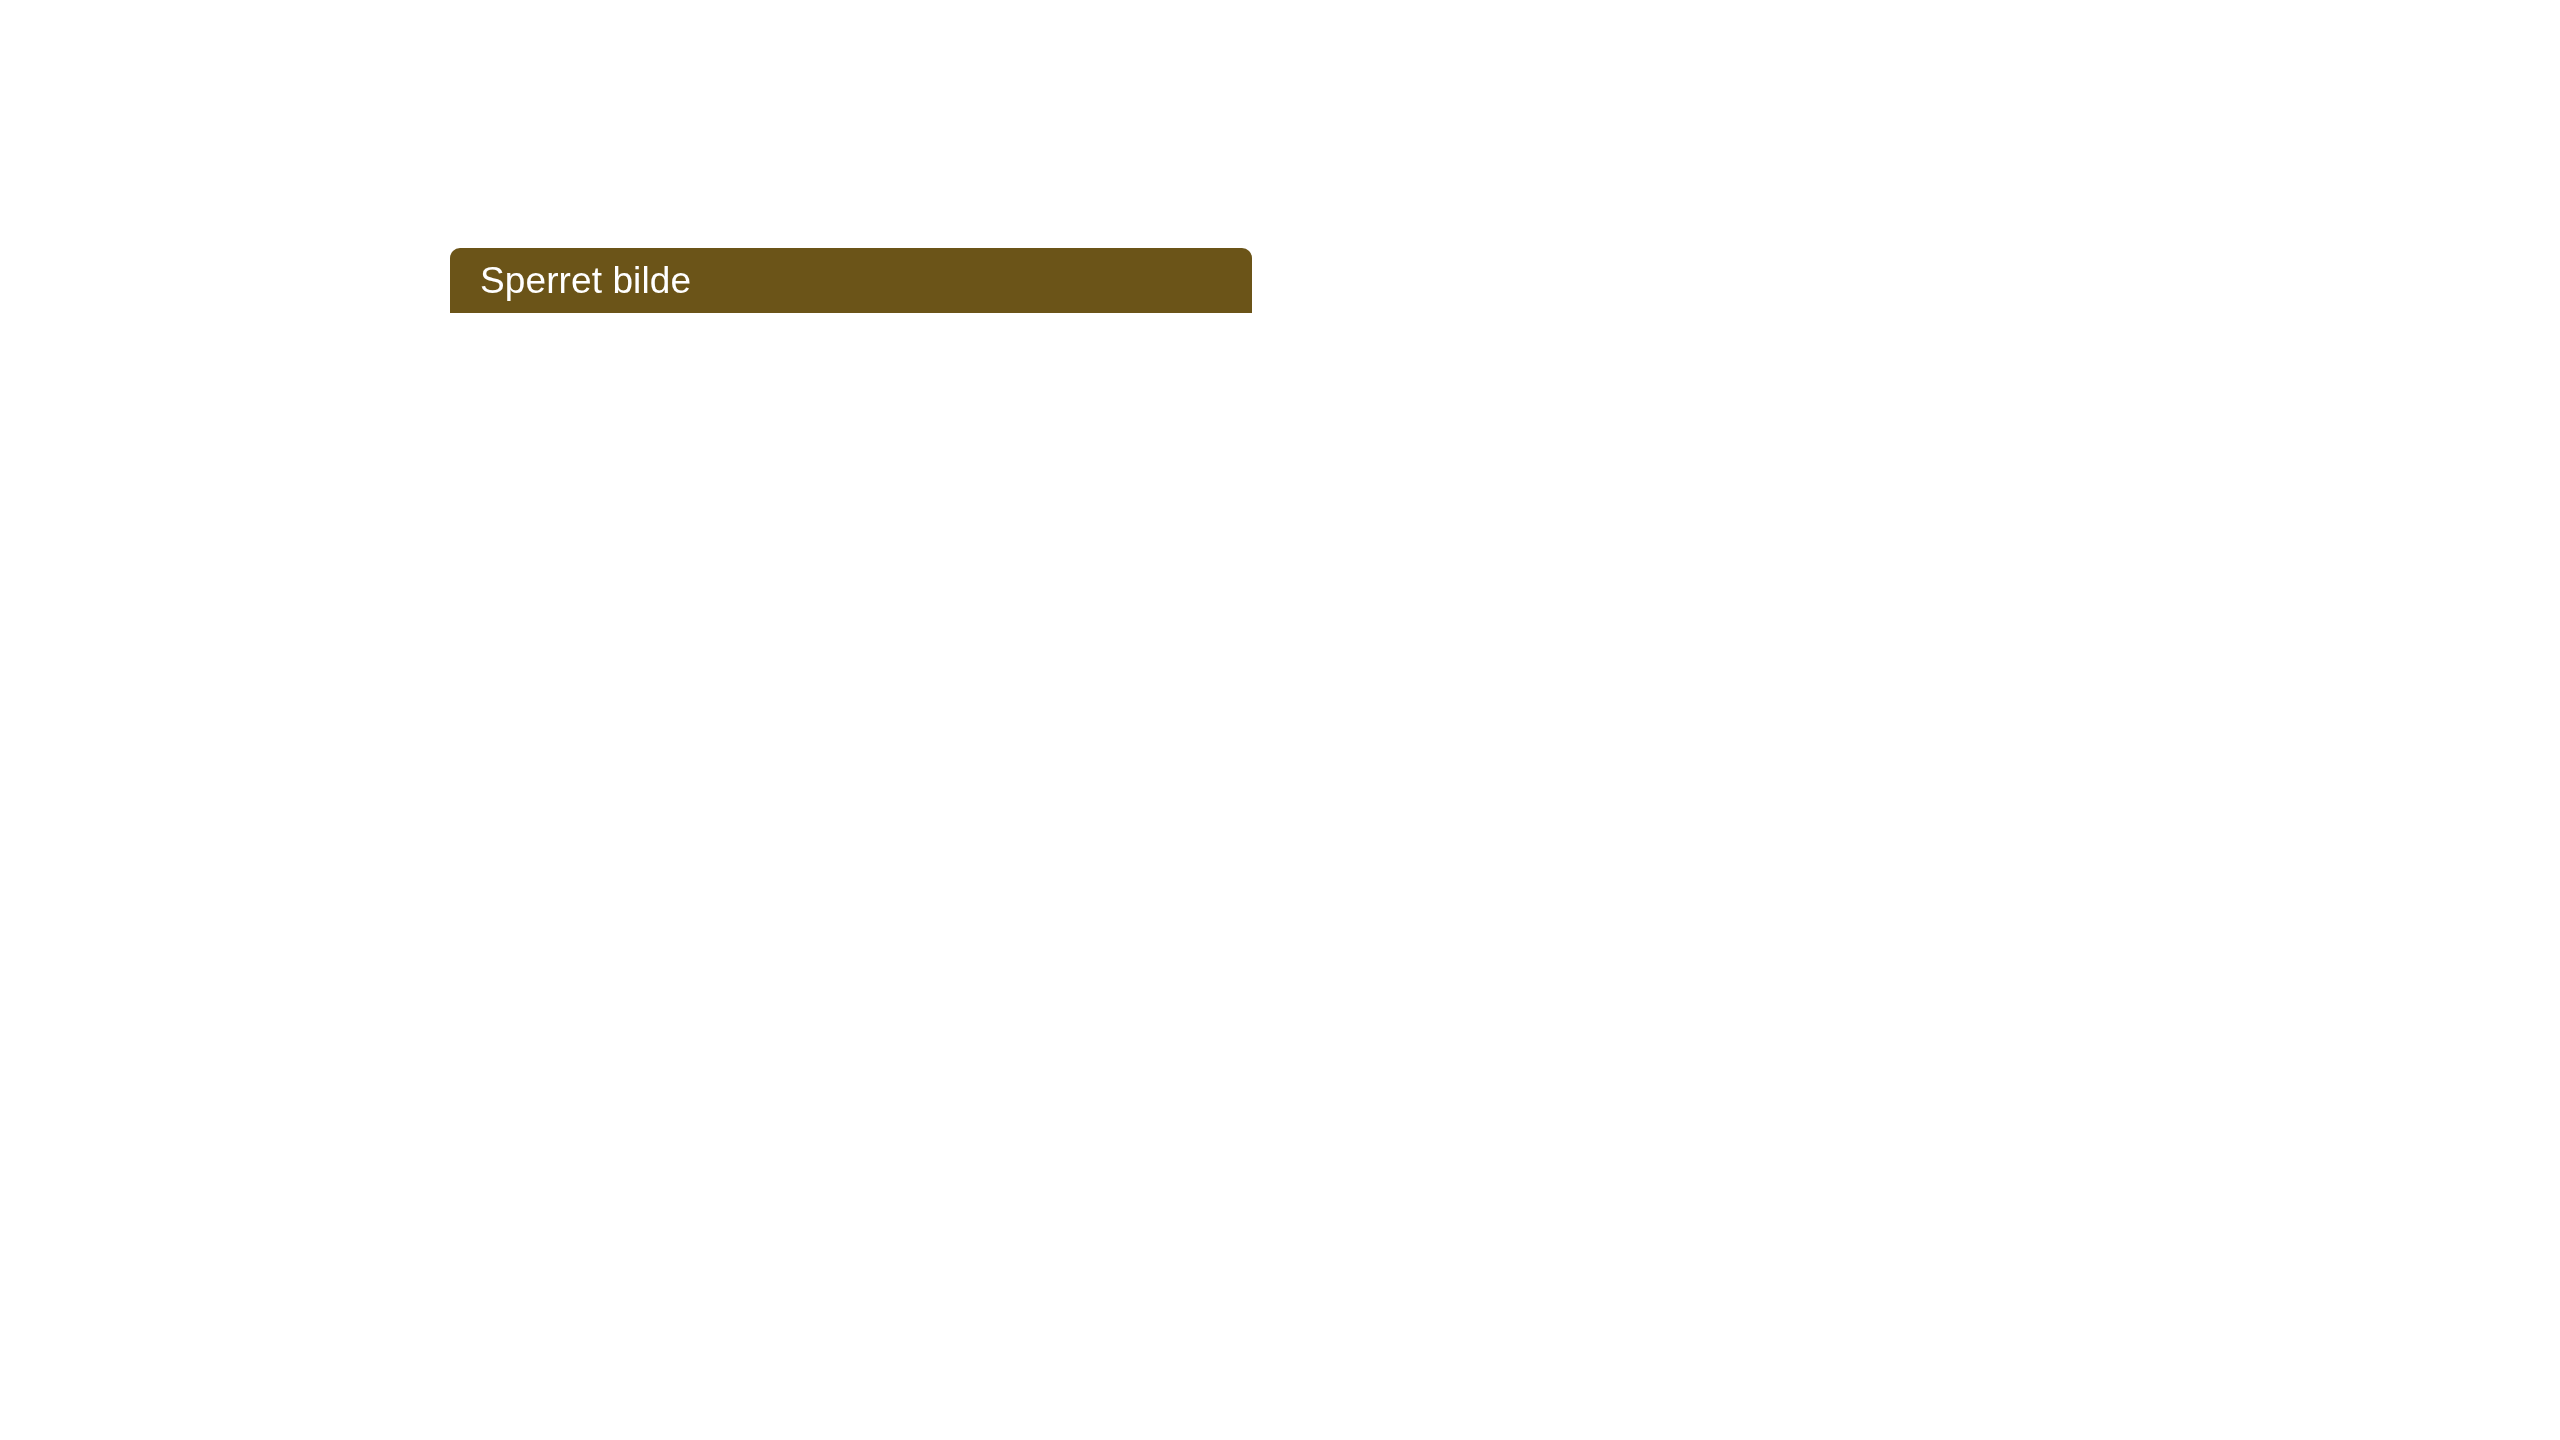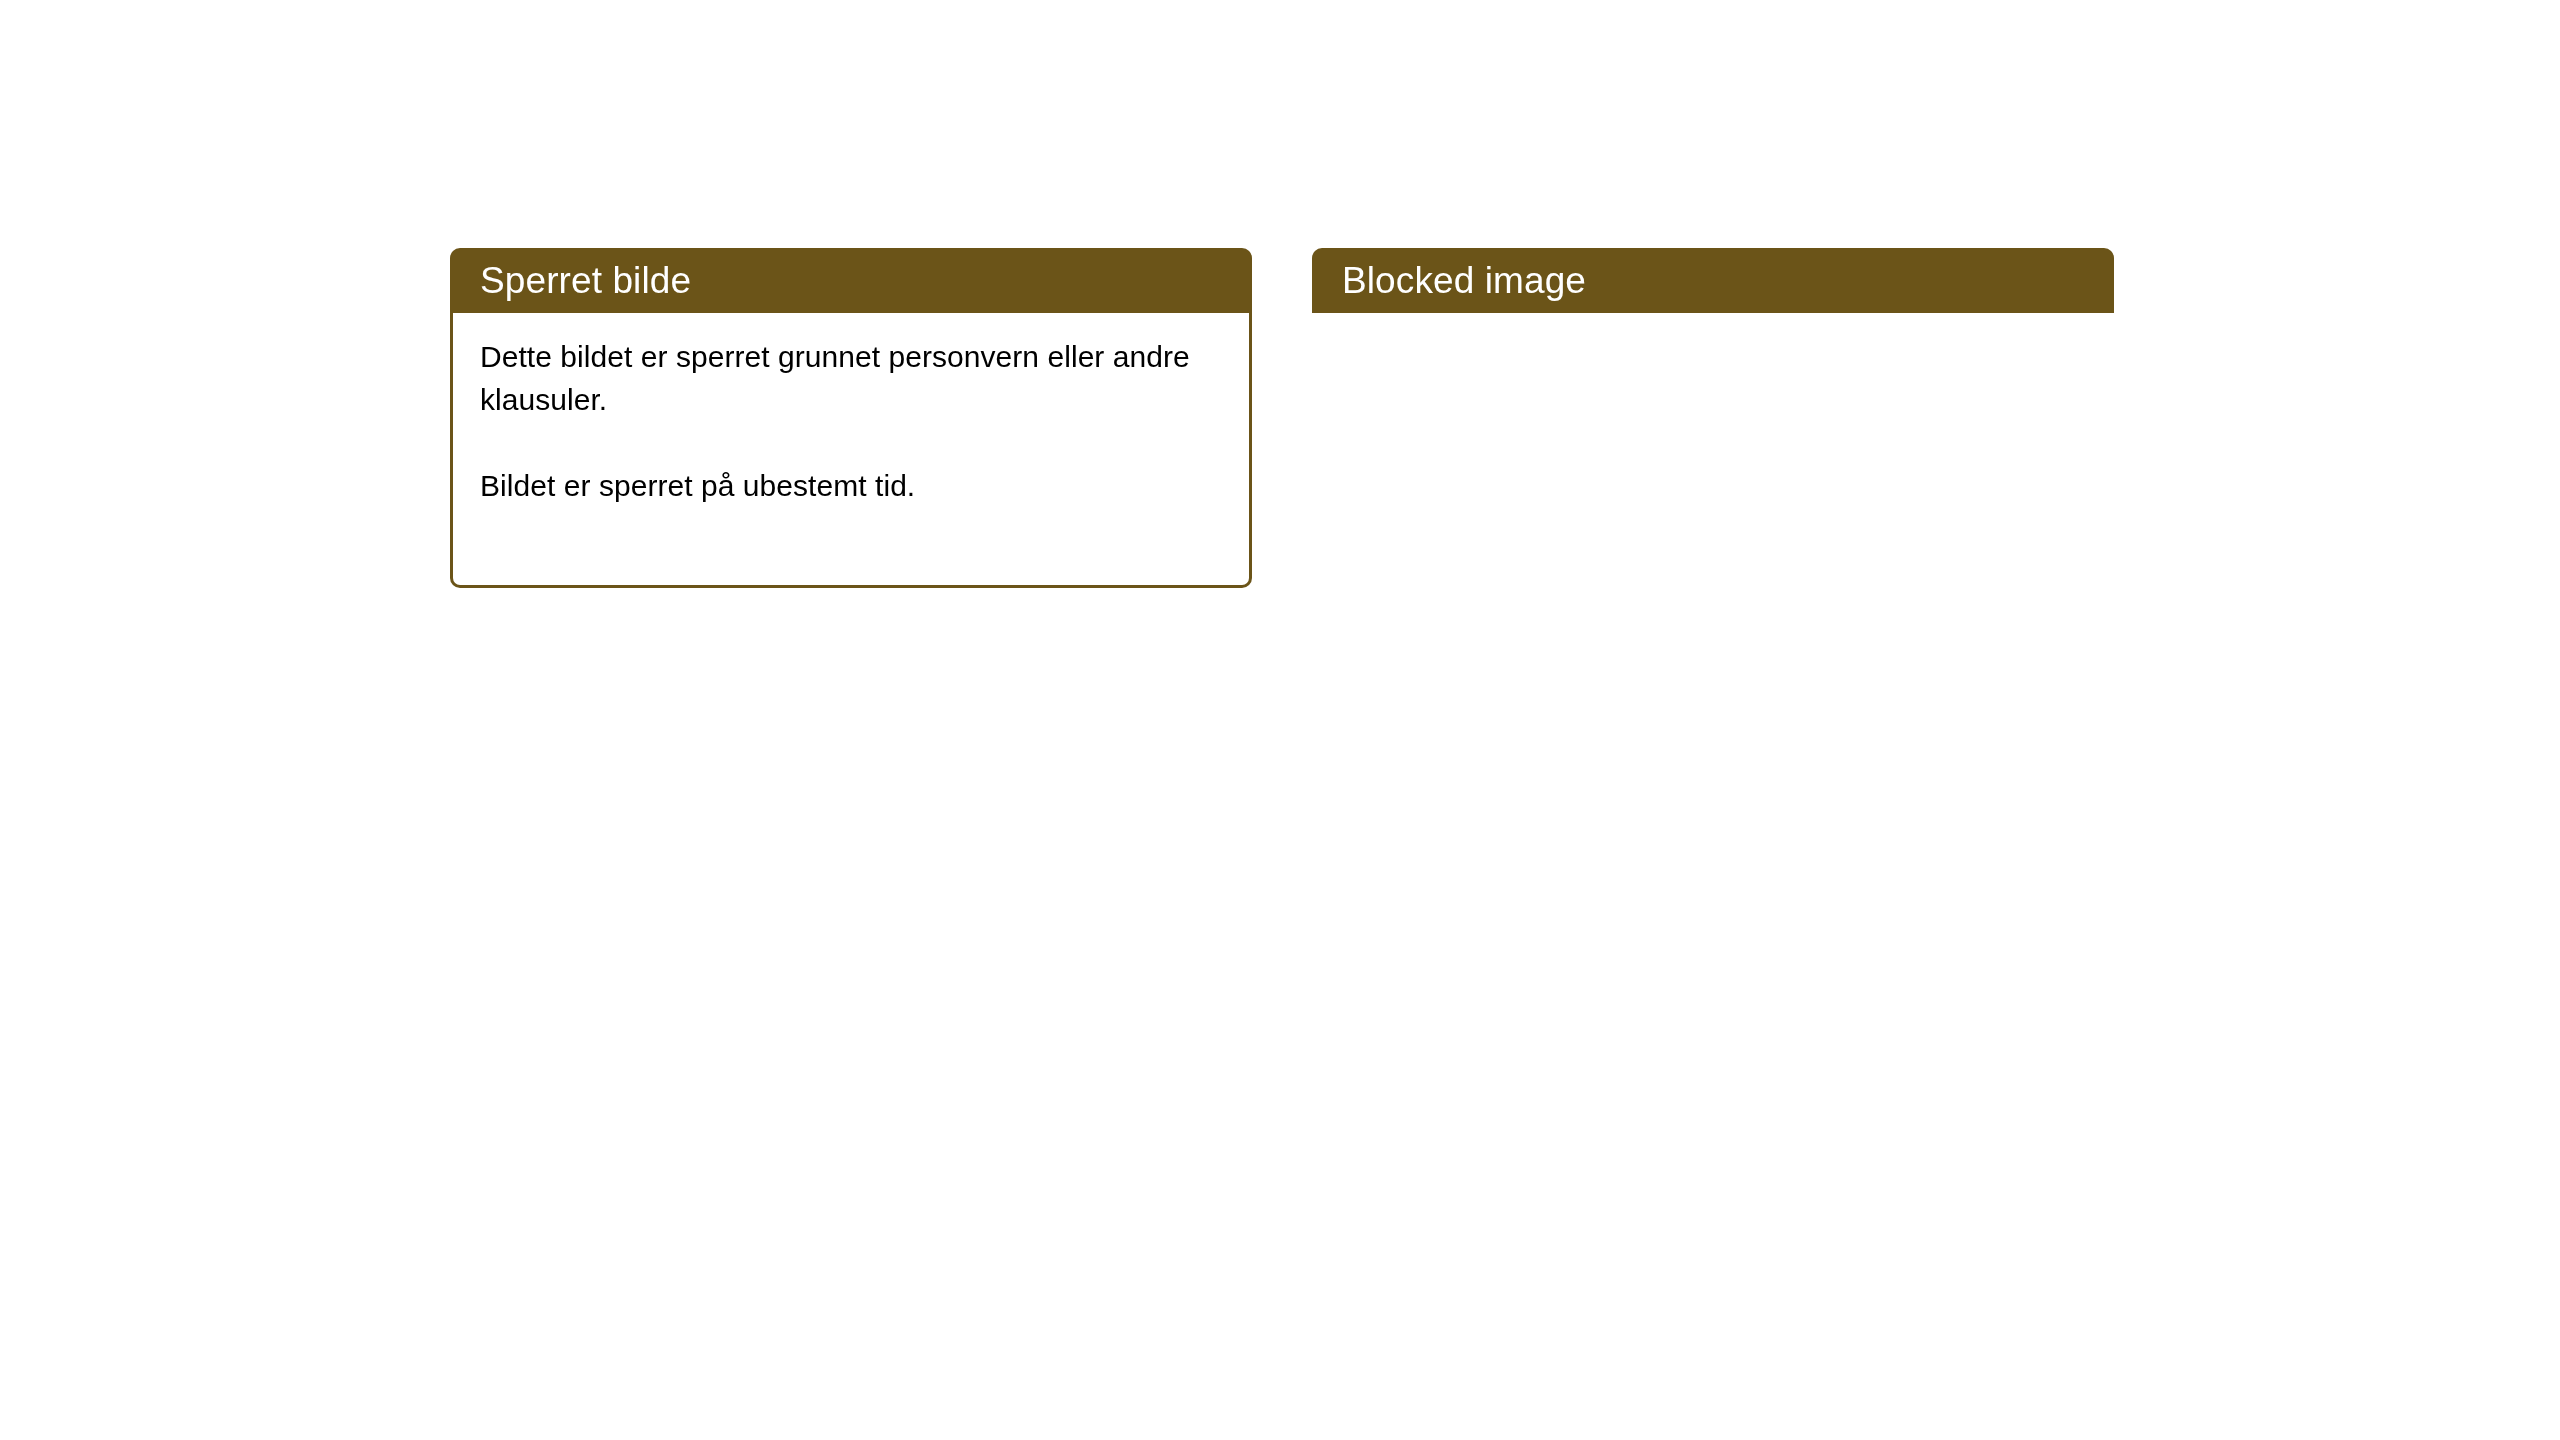--- a/index.html
+++ b/index.html
@@ -91,27 +91,20 @@
 <body>
 
 <div class="page">
 
   <div class="notice-row">
 
     <section class="notice-card">
       <div class="notice-card__header">
         <h2 class="notice-card__title">Sperret bilde</h2>
       </div>
-      <div class="notice-card__body">
-        <p class="notice-card__paragraph">Dette bildet er sperret grunnet personvern eller andre klausuler.</p>
-        <p class="notice-card__paragraph">Bildet er sperret på ubestemt tid.</p>
-      </div>
     </section>
 
     <section class="notice-card">
-      <div class="notice-card__header">
-        <h2 class="notice-card__title">Blocked image</h2>
-      </div>
     </section>
 
   </div>
 
 </div>
 
 </body></html>

